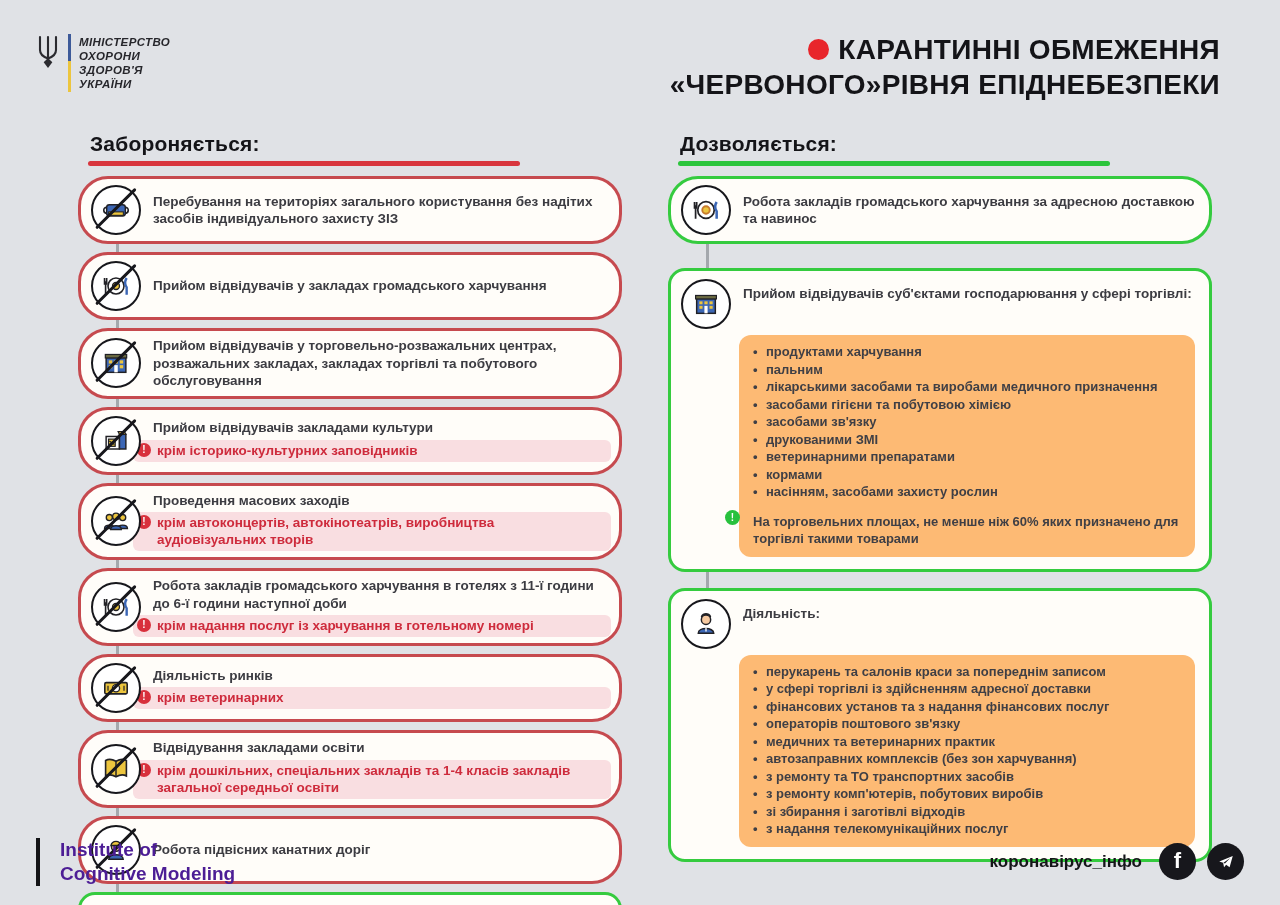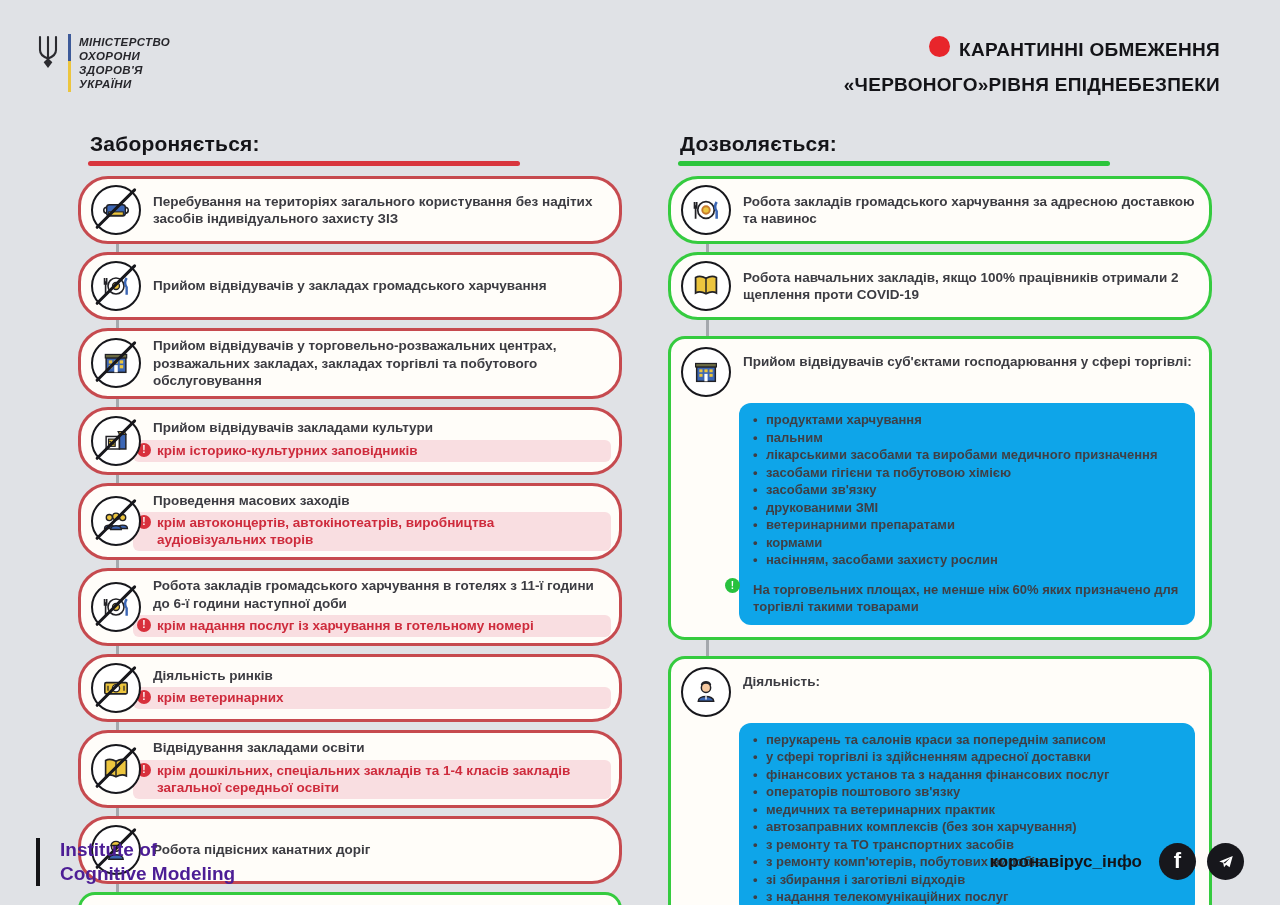--- a/index.html
+++ b/index.html
@@ -12,21 +12,21 @@
   }
   .page{position:relative;width:1280px;height:905px;overflow:hidden;}
 
   
   .ministry{position:absolute;left:36px;top:34px;display:flex;align-items:flex-start;gap:8px;}
   .ministry svg{display:block;}
   .logo-bar{width:3px;height:58px;background:linear-gradient(#3d5a99 0 46%,#ecc53e 46% 100%);}
   .ministry-text{font-size:11.5px;font-weight:700;line-height:14px;letter-spacing:.4px;color:#26262b;padding-top:1px;font-style:italic;}
 
   .title-block{position:absolute;right:60px;top:32px;text-align:right;
-    font-size:19px;font-weight:800;line-height:35px;color:#141418;letter-spacing:.3px;}
+    font-size:28px;font-weight:800;line-height:35px;color:#141418;letter-spacing:.3px;}
   .red-dot{display:inline-block;width:21px;height:21px;border-radius:50%;background:#e8252b;margin-right:9px;vertical-align:-1px;}
 
   
   .col{position:absolute;top:132px;width:544px;}
   .col.left{left:78px;}
   .col.right{left:668px;}
   .col-heading{font-size:21px;font-weight:800;color:#141418;margin:0 0 5px 12px;letter-spacing:.2px;}
   .heading-underline{height:5px;border-radius:3px;width:432px;margin:0 0 10px 10px;}
   .col.left .heading-underline{background:#d8363e;}
   .col.right .heading-underline{background:#2cc53c;}
@@ -74,21 +74,21 @@
   }
 
   
   .big-box{
     box-sizing:border-box;width:544px;background:#fffdf9;border:3px solid #35cb3f;border-radius:17px;
     padding:8px 12px 12px 10px;
   }
   .big-head{display:flex;align-items:flex-start;gap:12px;}
   .big-title{font-size:13.5px;font-weight:700;color:#3c3c42;line-height:17px;padding-top:6px;}
   .panel{
-    background:#0ea5e9;border-radius:12px;margin:6px 2px 0 58px;
+    background:#fdba74;border-radius:12px;margin:6px 2px 0 58px;
     padding:8px 12px 9px 14px;position:relative;
   }
   .panel ul{list-style:none;margin:0;padding:0;}
   .panel li{
     font-size:13px;font-weight:600;color:#3f3f45;line-height:17.5px;
     padding-left:13px;position:relative;
   }
   .panel li::before{content:"•";position:absolute;left:0;top:0;color:#3f3f45;}
   .panel-note{
     margin-top:12px;position:relative;
@@ -312,31 +312,20 @@
               <circle cx="12" cy="12" r="2.8" fill="#ecc53e" stroke="#c77b2e" stroke-width="1.4"></circle>
               <path d="M3.4 6 v5 M5 6 v5 M4.2 8.5 v10" stroke="#212126" stroke-width="1.3" fill="none"></path>
               <path d="M20 6 c-1.3 2 -1.3 5 0 7 v5.5" stroke="#3b66b5" stroke-width="1.9" fill="none"></path>
             </svg>
           </div>
           <div class="content">
             <div class="main-text">Робота закладів громадського харчування за адресною доставкою та навинос</div>
           </div>
         </div>
         <div class="connector" style="height: 8px;"></div>
-        <div class="box green">
-          <div class="icon">
-            <svg viewBox="0 0 24 24">
-              <path d="M12 6.2 C9.2 4.6 6 4.6 4.2 5.6 V17.2 C6 16.2 9.2 16.2 12 17.8 C14.8 16.2 18 16.2 19.8 17.2 V5.6 C18 4.6 14.8 4.6 12 6.2 Z" fill="#ecc53e" stroke="#212126" stroke-width="1.3"></path>
-              <path d="M12 6.2 V17.8" stroke="#212126" stroke-width="1.1"></path>
-            </svg>
-          </div>
-          <div class="content">
-            <div class="main-text">Робота навчальних закладів, якщо 100% працівників отримали 2 щеплення проти COVID-19</div>
-          </div>
-        </div>
       </div>
 
     <div class="connector" style="height:16px"></div>
 
     <div class="big-box">
       <div class="big-head">
         <span id="trade-icon-slot">
             <div class="icon">
               <svg viewBox="0 0 24 24">
                 <rect x="5" y="8" width="14" height="11" fill="#3b66b5" stroke="#212126" stroke-width="1.1"></rect>

